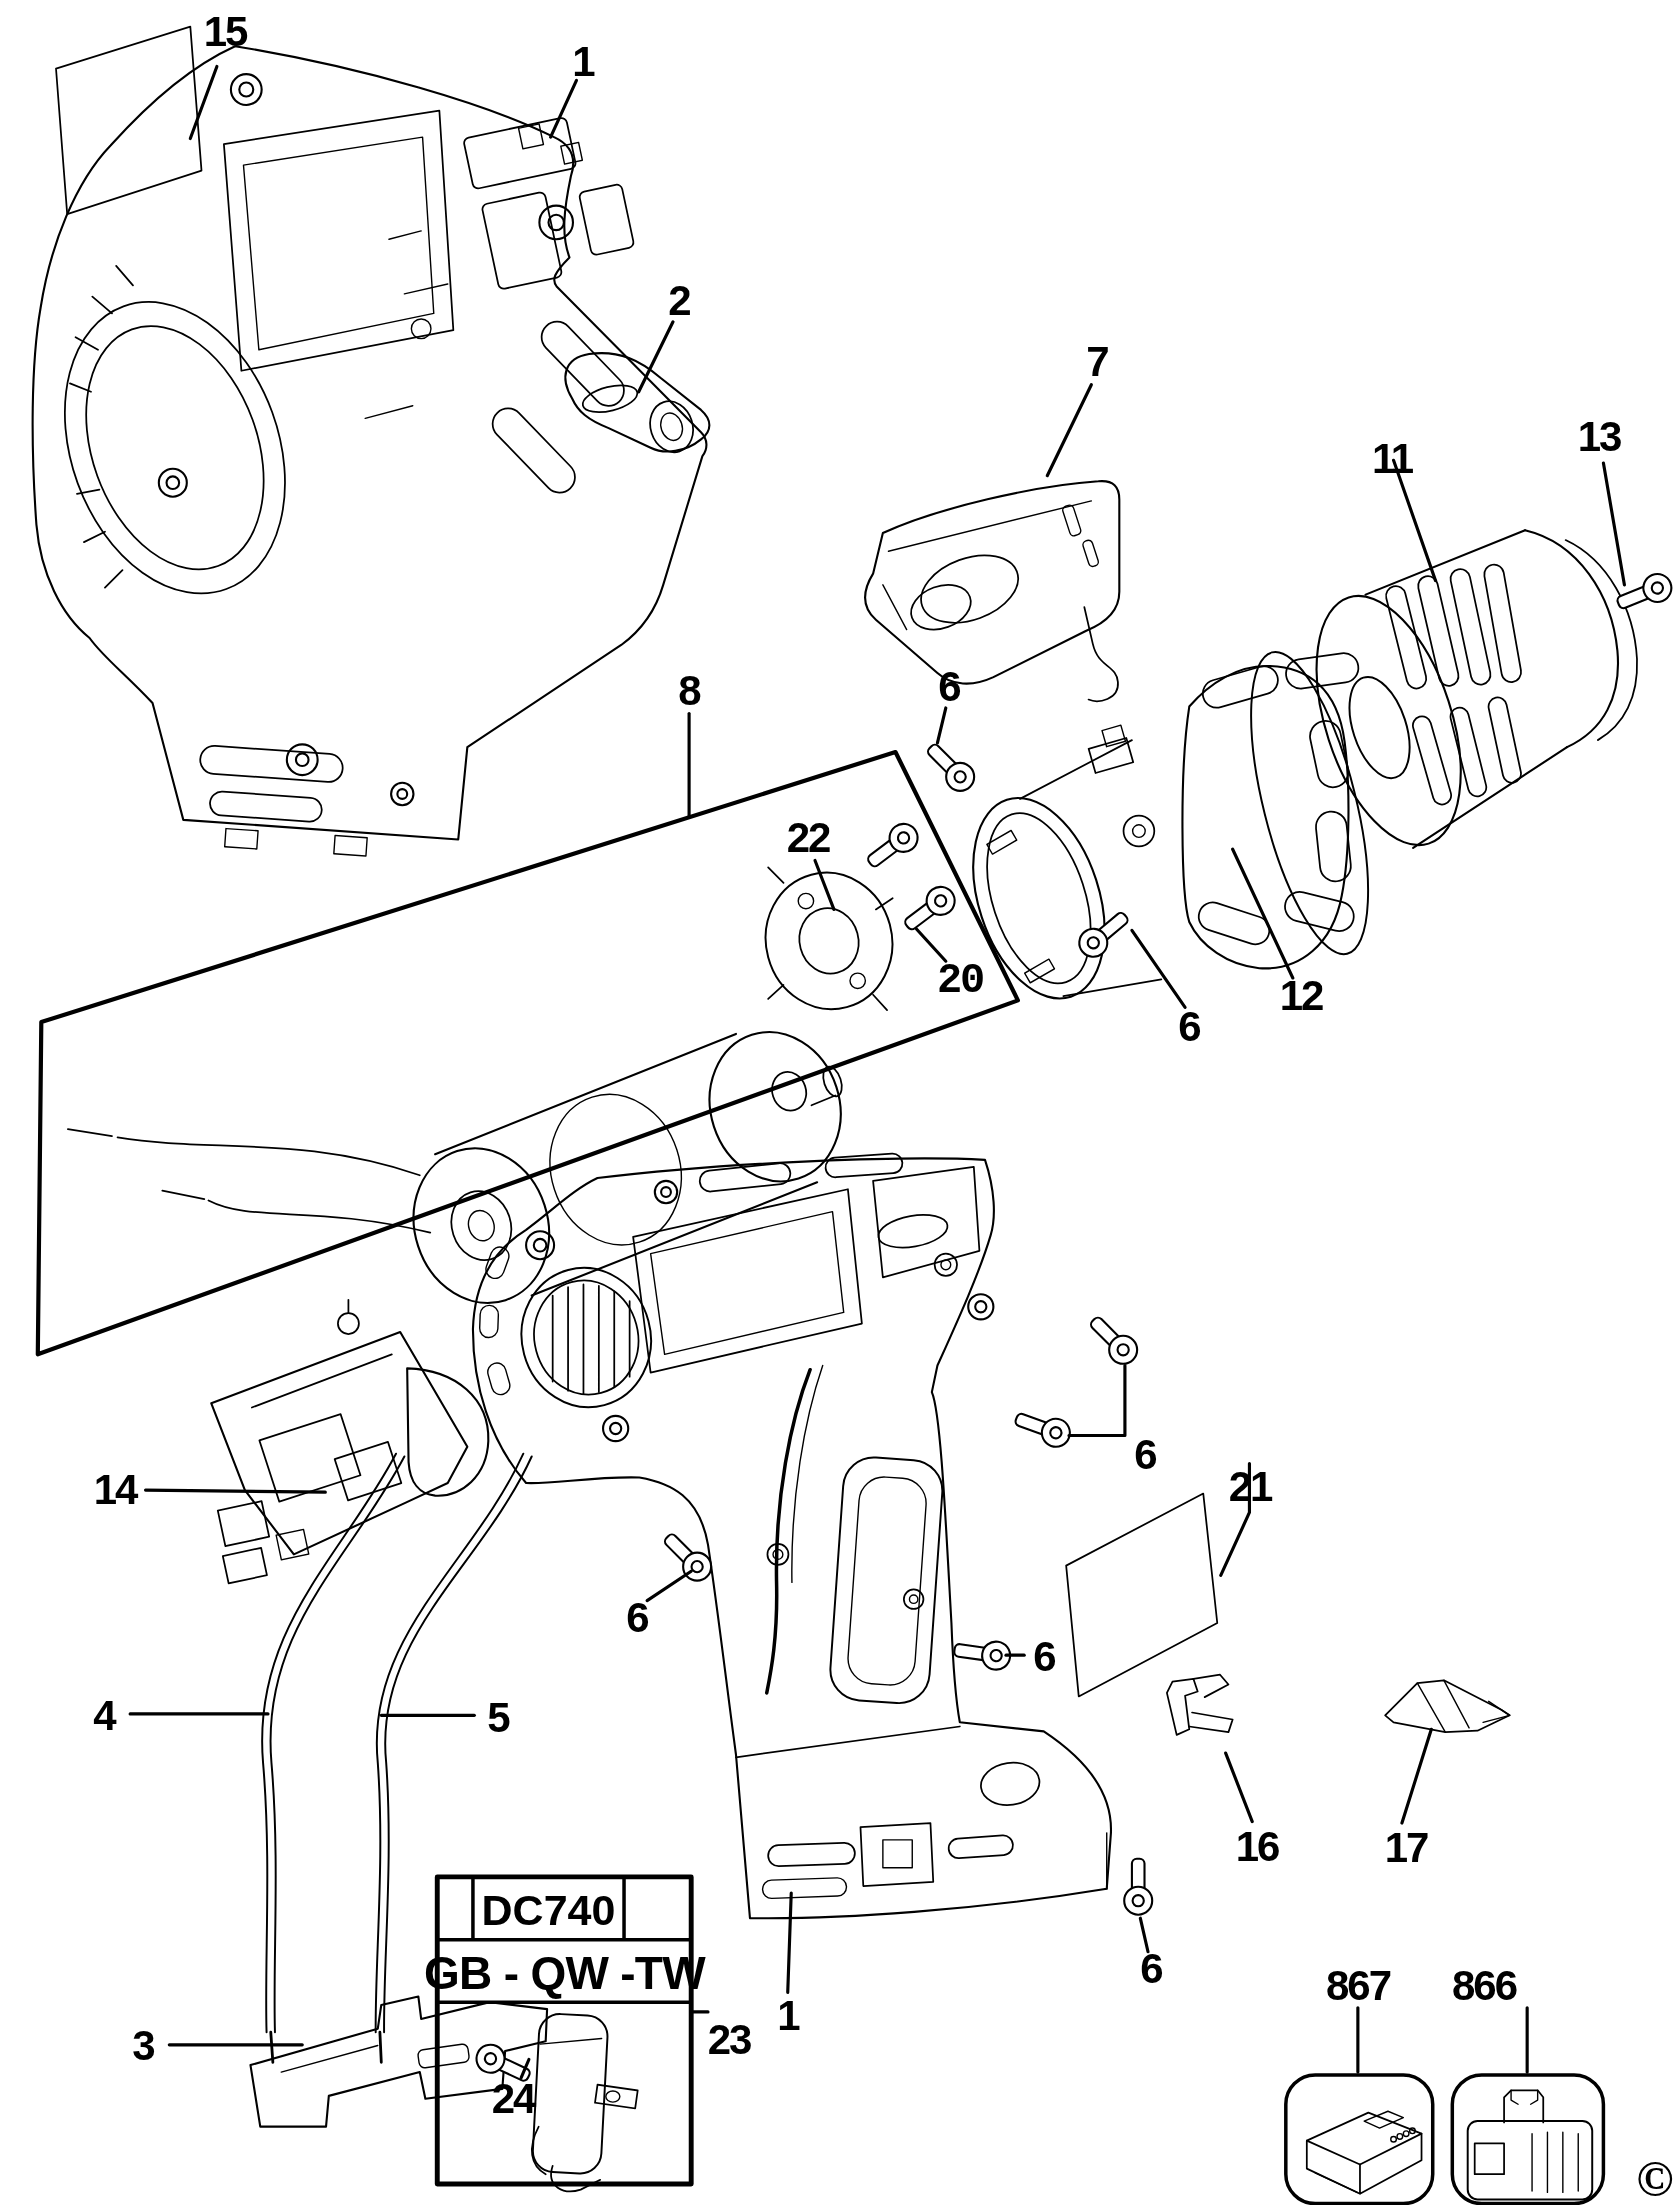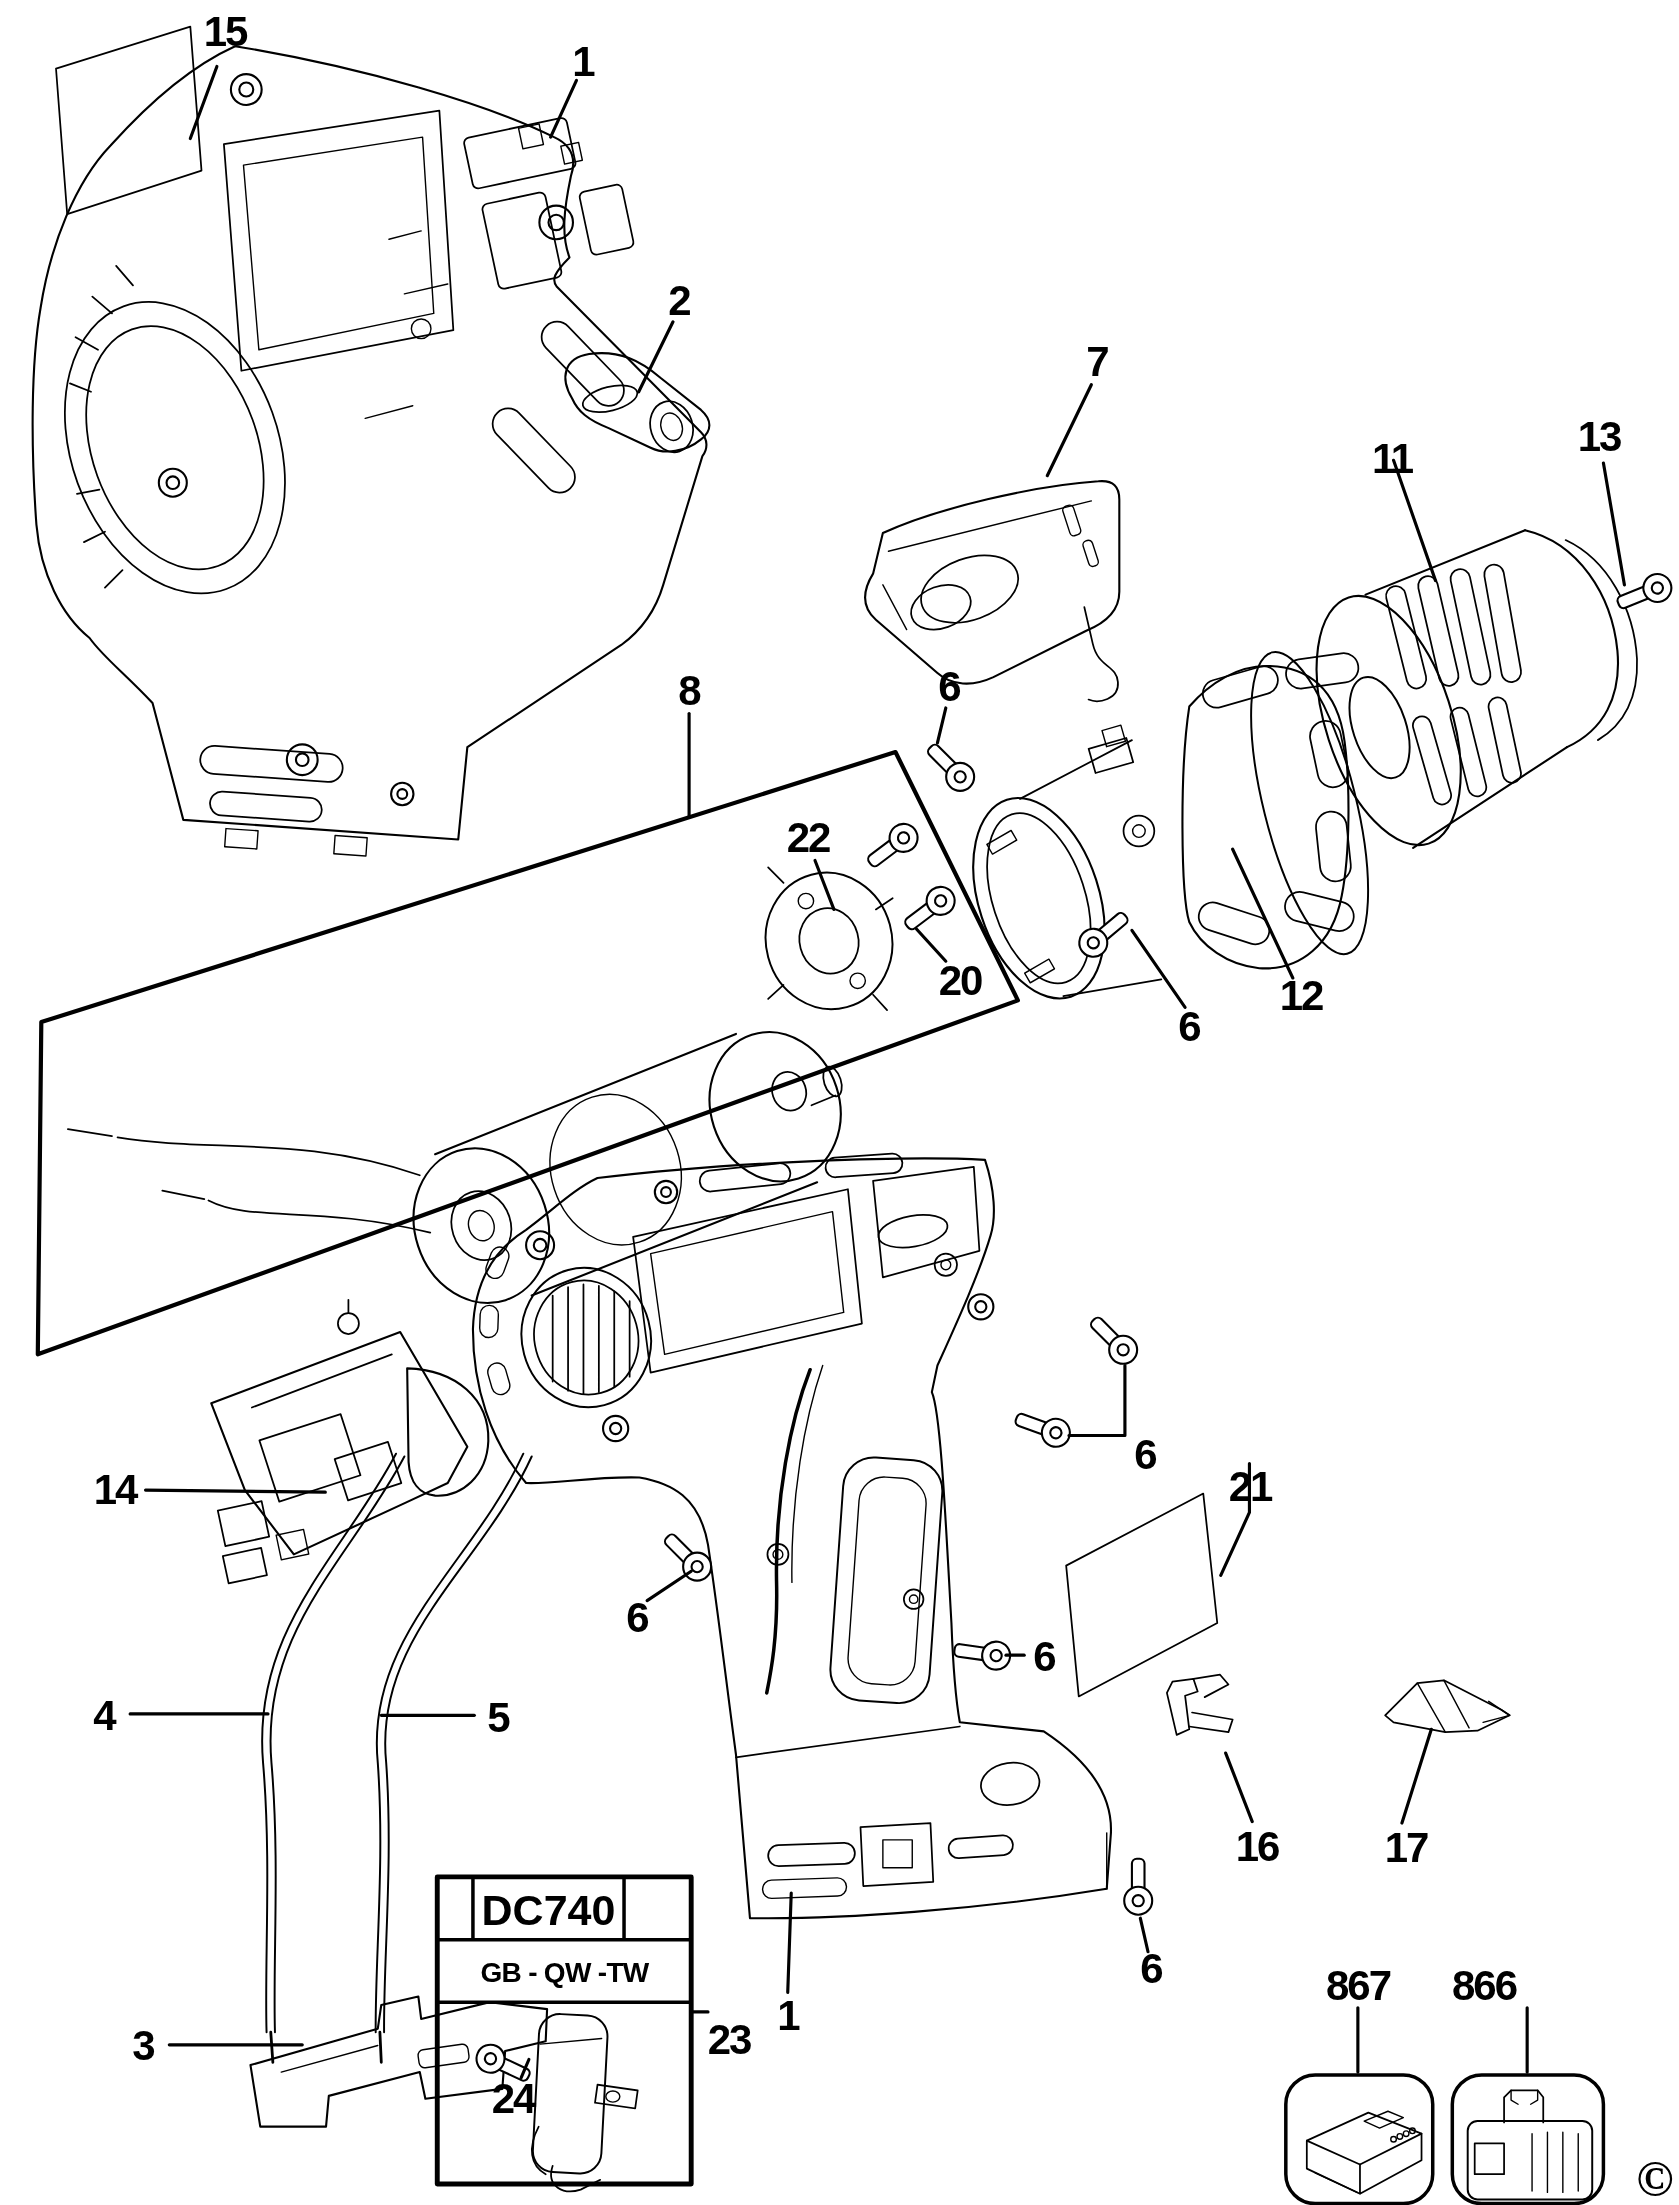--- a/index.html
+++ b/index.html
@@ -5,21 +5,21 @@
   html,body{margin:0;padding:0;background:#fff;}
   #stage{position:relative;width:1679px;height:2205px;background:#ffffff;
          font-family:"Liberation Sans",sans-serif;overflow:hidden;}
   #art{position:absolute;left:0;top:0;}
   .callout{position:absolute;transform:translate(-50%,-50%);
            font-weight:700;font-size:42px;line-height:1;color:#000;
            letter-spacing:-2.1px;white-space:nowrap;}
   .plate-text{position:absolute;display:flex;align-items:center;justify-content:center;
            font-weight:700;color:#000;white-space:nowrap;}
   #model-text{left:473px;top:1880px;width:151px;height:60px;font-size:43px;}
-  #region-text{left:442px;top:1943px;width:245px;height:59px;font-size:28px;letter-spacing:-0.7px;}
+  #region-text{left:442px;top:1943px;width:245px;height:59px;font-size:46px;letter-spacing:-0.7px;}
   #copyright{position:absolute;left:1655px;top:2179px;transform:translate(-50%,-50%);
            font-family:"Liberation Serif",serif;font-weight:700;font-size:50px;color:#000;}
 </style>
 </head>
 <body>
 
 <div id="stage">
 
 <svg id="art" width="1679" height="2205" viewBox="0 0 2400 3152" fill="none" stroke="#000" stroke-width="3" stroke-linecap="round" stroke-linejoin="round">
 
@@ -325,21 +325,21 @@
 
   <div class="callout" style="left:225px;top:31.5px;">15</div>
   <div class="callout" style="left:583px;top:62px;">1</div>
   <div class="callout" style="left:679px;top:301px;">2</div>
   <div class="callout" style="left:1097px;top:362px;">7</div>
   <div class="callout" style="left:1392px;top:435px;margin-top:24px;">11</div>
   <div class="callout" style="left:1599px;top:437px;">13</div>
   <div class="callout" style="left:949px;top:687px;">6</div>
   <div class="callout" style="left:689px;top:691px;">8</div>
   <div class="callout" style="left:808px;top:838px;">22</div>
-  <div class="callout" style="left:960px;top:981px;">20</div>
+  <div class="callout" style="left:960px;top:981px;font-family:Liberation Mono, monospace;">20</div>
   <div class="callout" style="left:1301px;top:996px;">12</div>
   <div class="callout" style="left:1189px;top:1027px;">6</div>
   <div class="callout" style="left:115px;top:1490px;">14</div>
   <div class="callout" style="left:104px;top:1716px;">4</div>
   <div class="callout" style="left:498px;top:1718px;">5</div>
   <div class="callout" style="left:143px;top:2046px;">3</div>
   <div class="callout" style="left:637px;top:1618px;">6</div>
   <div class="callout" style="left:1145px;top:1455px;">6</div>
   <div class="callout" style="left:1250px;top:1443px;margin-top:44px;">21</div>
   <div class="callout" style="left:1044px;top:1657px;">6</div>

